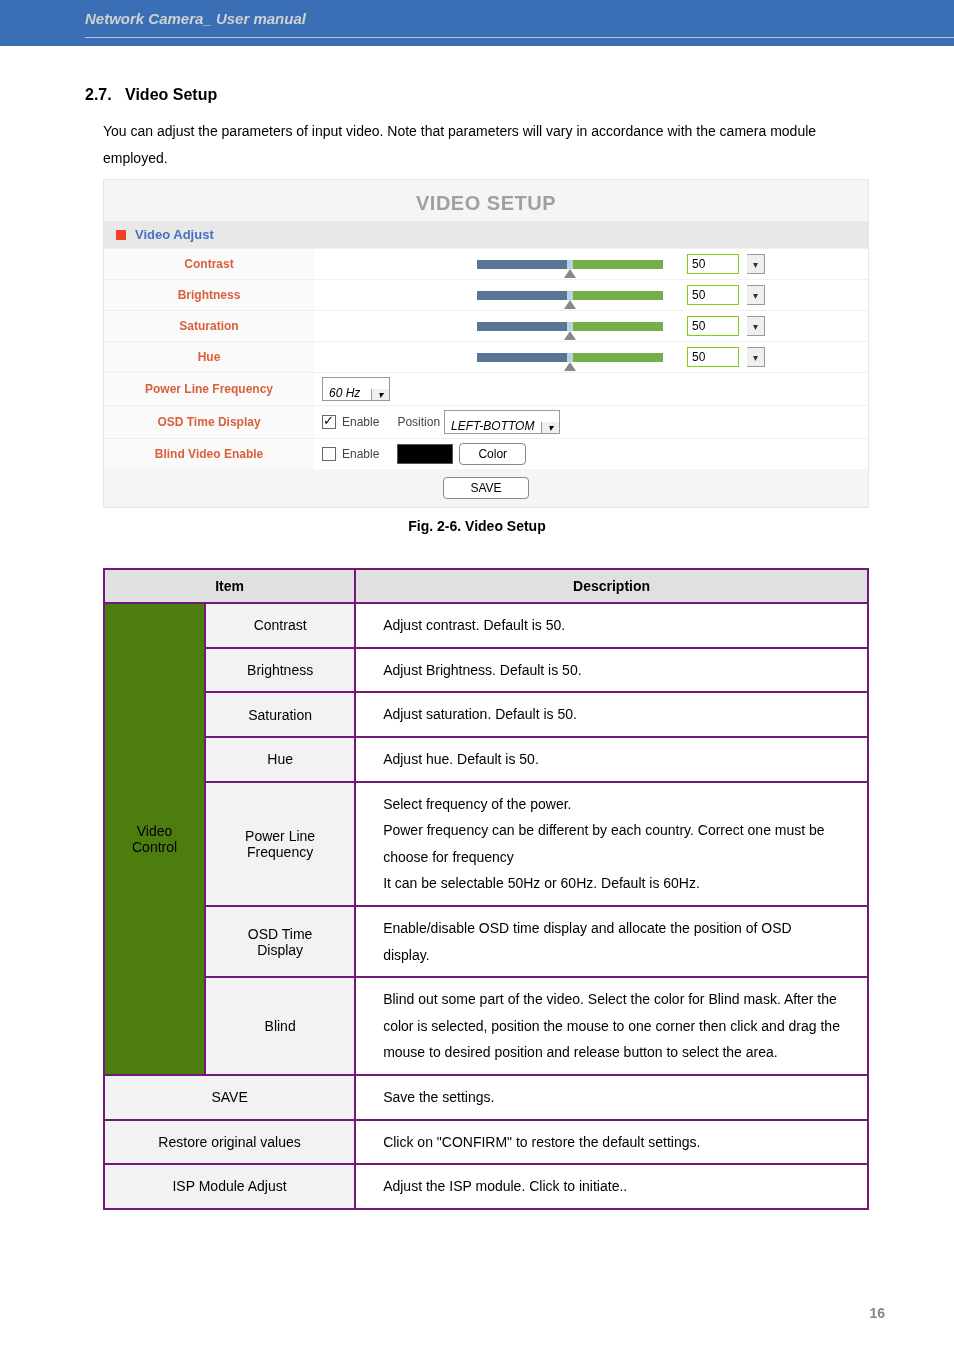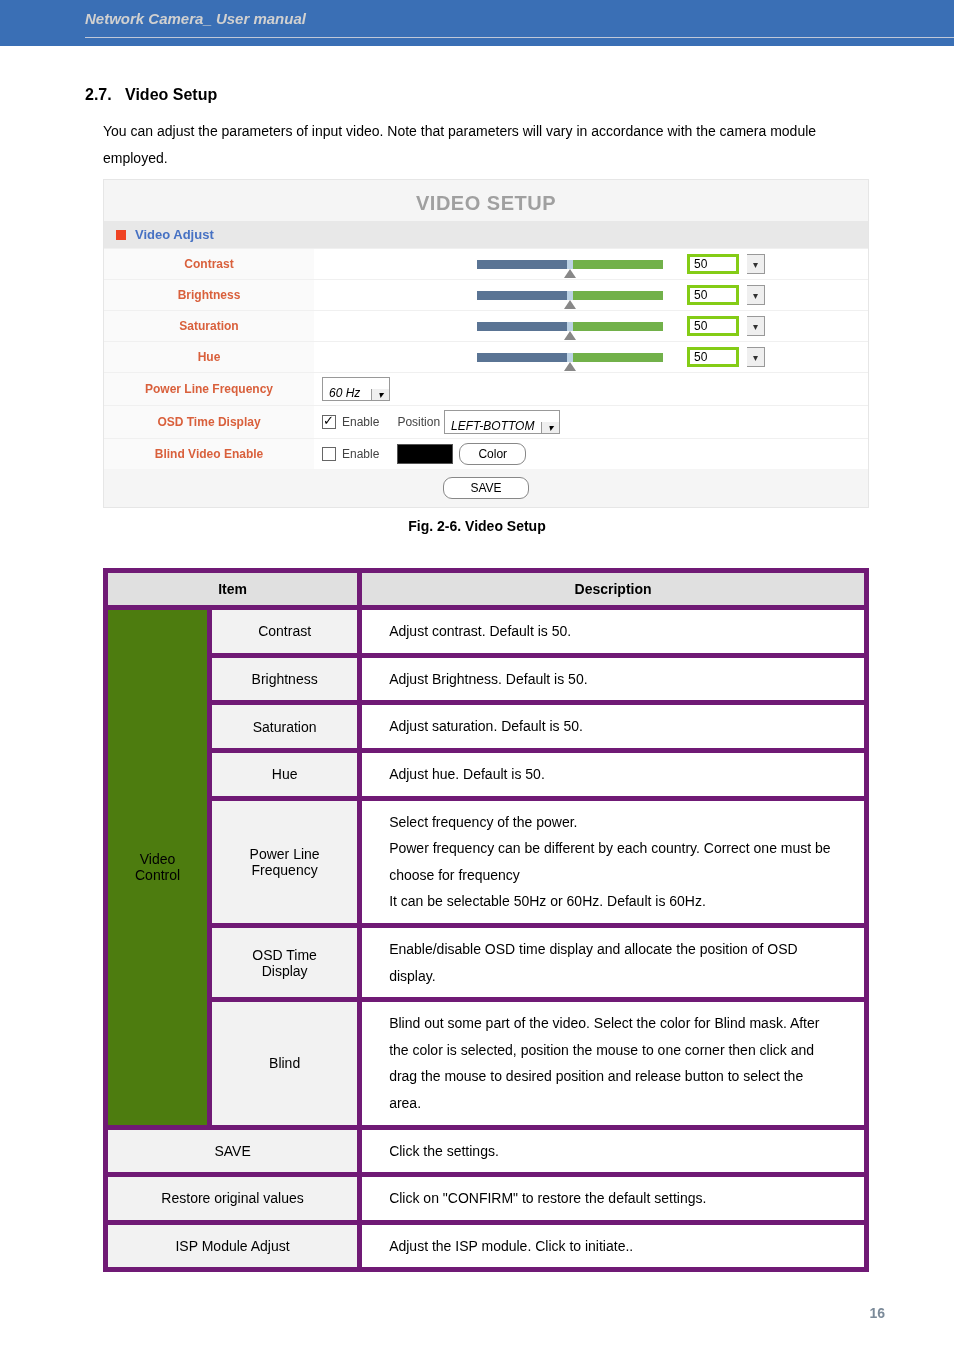--- a/index.html
+++ b/index.html
@@ -131,21 +131,21 @@
     bottom: -9px;
     width: 0; height: 0;
     border-left: 6px solid transparent;
     border-right: 6px solid transparent;
     border-bottom: 9px solid #888;
     transform: translateX(-3px);
   }
   .val-input {
     width: 52px;
     height: 20px;
-    border: 3px solid #84cc16;
+    border: 1px solid #84cc16;
     margin-left: 16px;
     padding-left: 4px;
     font-size: 12px;
   }
   .chev-down {
     display: inline-flex;
     width: 18px; height: 20px;
     border: 1px solid #999;
     border-left: none;
     align-items: center;
@@ -194,21 +194,21 @@
   .color-swatch {
     display: inline-block;
     width: 56px; height: 20px;
     background: #000;
     border: 1px solid #555;
     vertical-align: middle;
   }
   .btn {
     display: inline-block;
     border: 1px solid #888;
-    border-radius: 9px;
+    border-radius: 4px;
     padding: 3px 18px;
     font-size: 12px;
     background: #fff;
   }
   .setup-footer {
     text-align: center;
     padding: 8px 0;
     background: #f5f5f5;
   }
   .fig-caption {
@@ -218,21 +218,21 @@
     margin-bottom: 34px;
   }
   table.desc-table {
     border-collapse: collapse;
     width: 100%;
     margin-left: 18px;
     width: calc(100% - 18px);
     font-size: 14px;
   }
   table.desc-table td, table.desc-table th {
-    border: 5px solid #701a75;
+    border: 2px solid #701a75;
     padding: 8px 27px;
     vertical-align: middle;
   }
   table.desc-table th {
     background: #e0e0e0;
     text-align: center;
     font-weight: bold;
     font-size: 14px;
   }
   .desc-table .col-item-a {
@@ -419,21 +419,21 @@
     <tr>
       <td class="col-item-b">OSD Time Display</td>
       <td class="desc">Enable/disable OSD time display and allocate the position of OSD display.</td>
     </tr>
     <tr>
       <td class="col-item-b">Blind</td>
       <td class="desc">Blind out some part of the video. Select the color for Blind mask. After the color is selected, position the mouse to one corner then click and drag the mouse to desired position and release button to select the area.</td>
     </tr>
     <tr>
       <td class="col-item-b" colspan="2">SAVE</td>
-      <td class="desc">Click the settings.</td>
+      <td class="desc">Save the settings.</td>
     </tr>
     <tr>
       <td class="col-item-b" colspan="2">Restore original values</td>
       <td class="desc">Click on "CONFIRM" to restore the default settings.</td>
     </tr>
     <tr>
       <td class="col-item-b" colspan="2">ISP Module Adjust</td>
       <td class="desc">Adjust the ISP module. Click to initiate..</td>
     </tr>
   </tbody>

